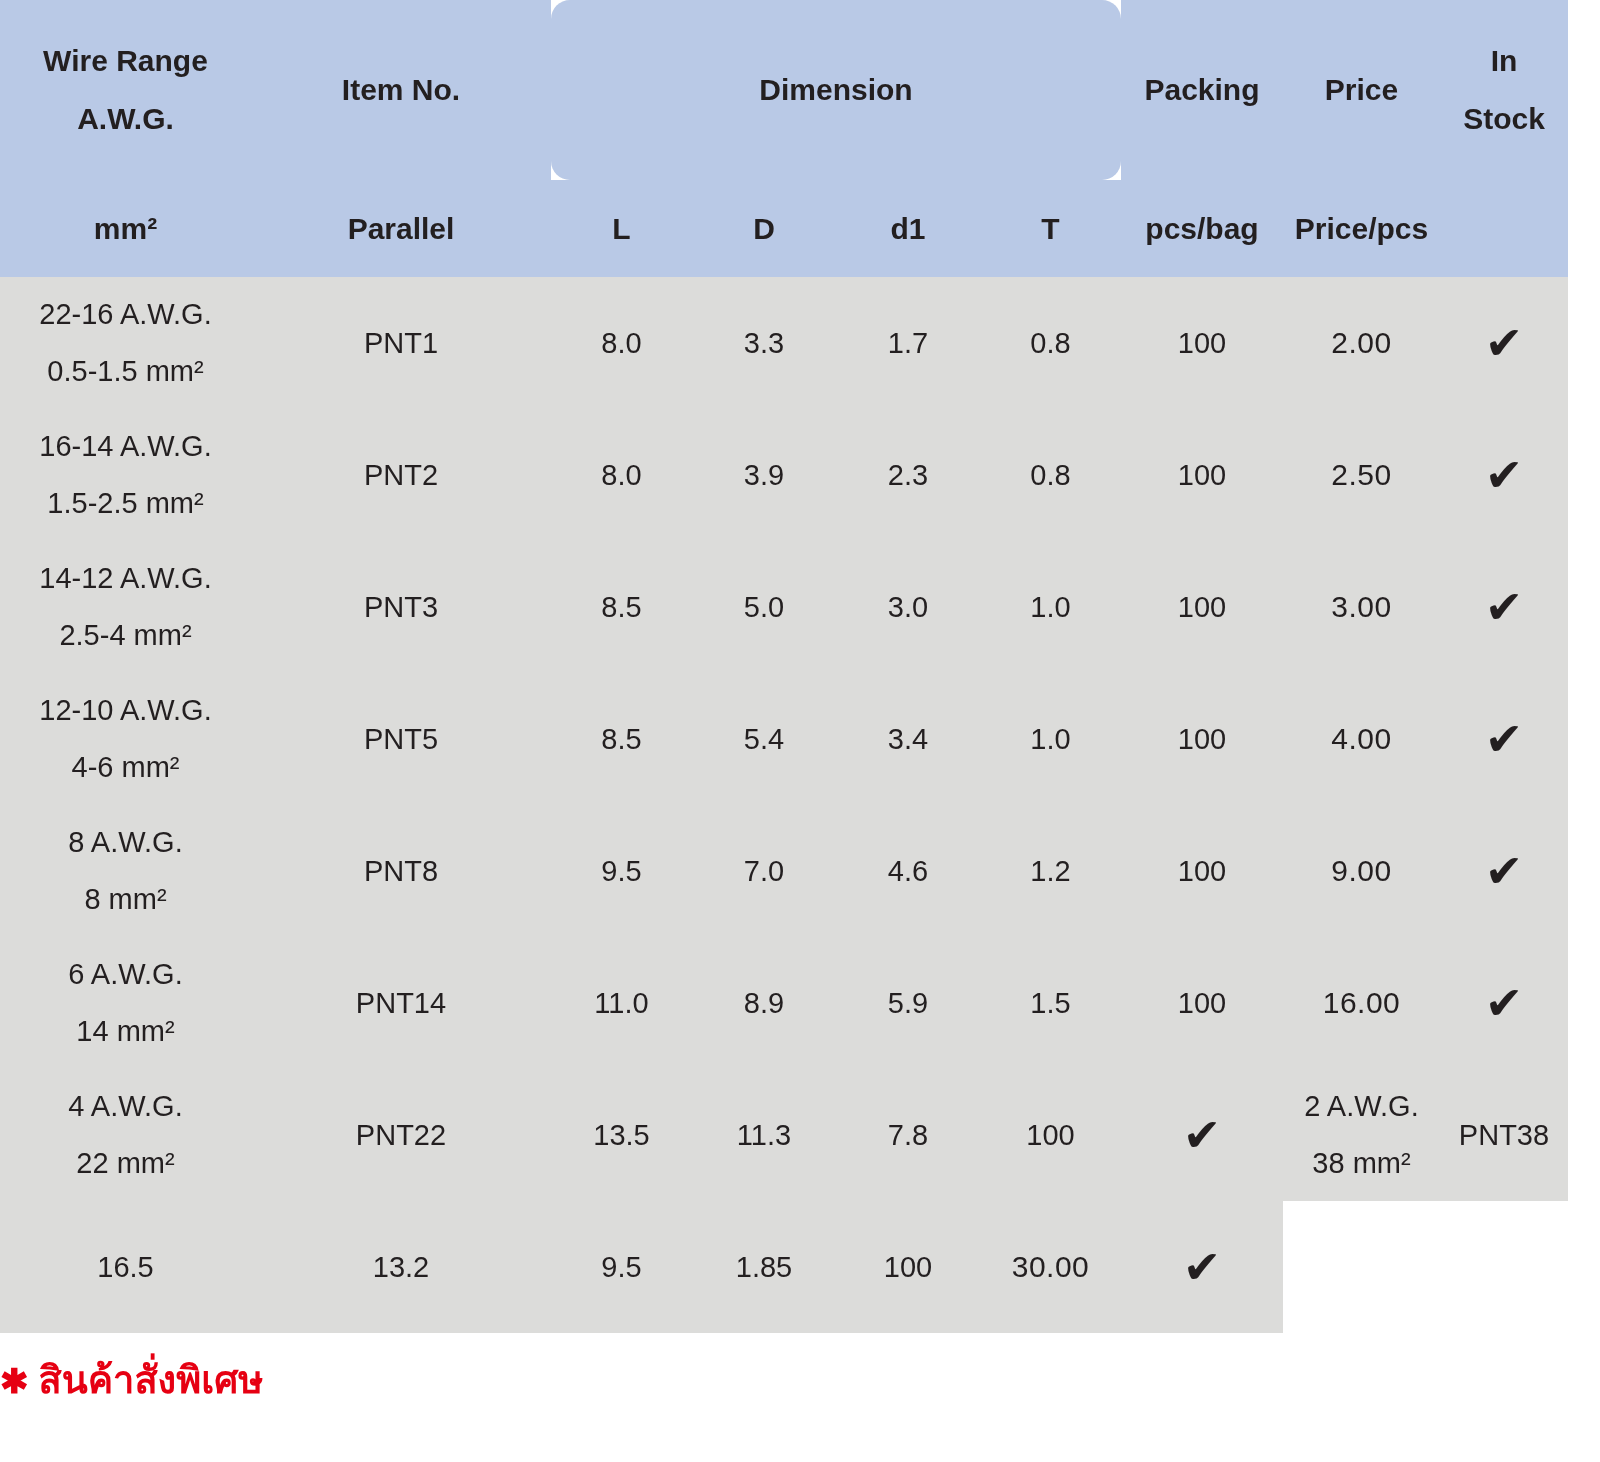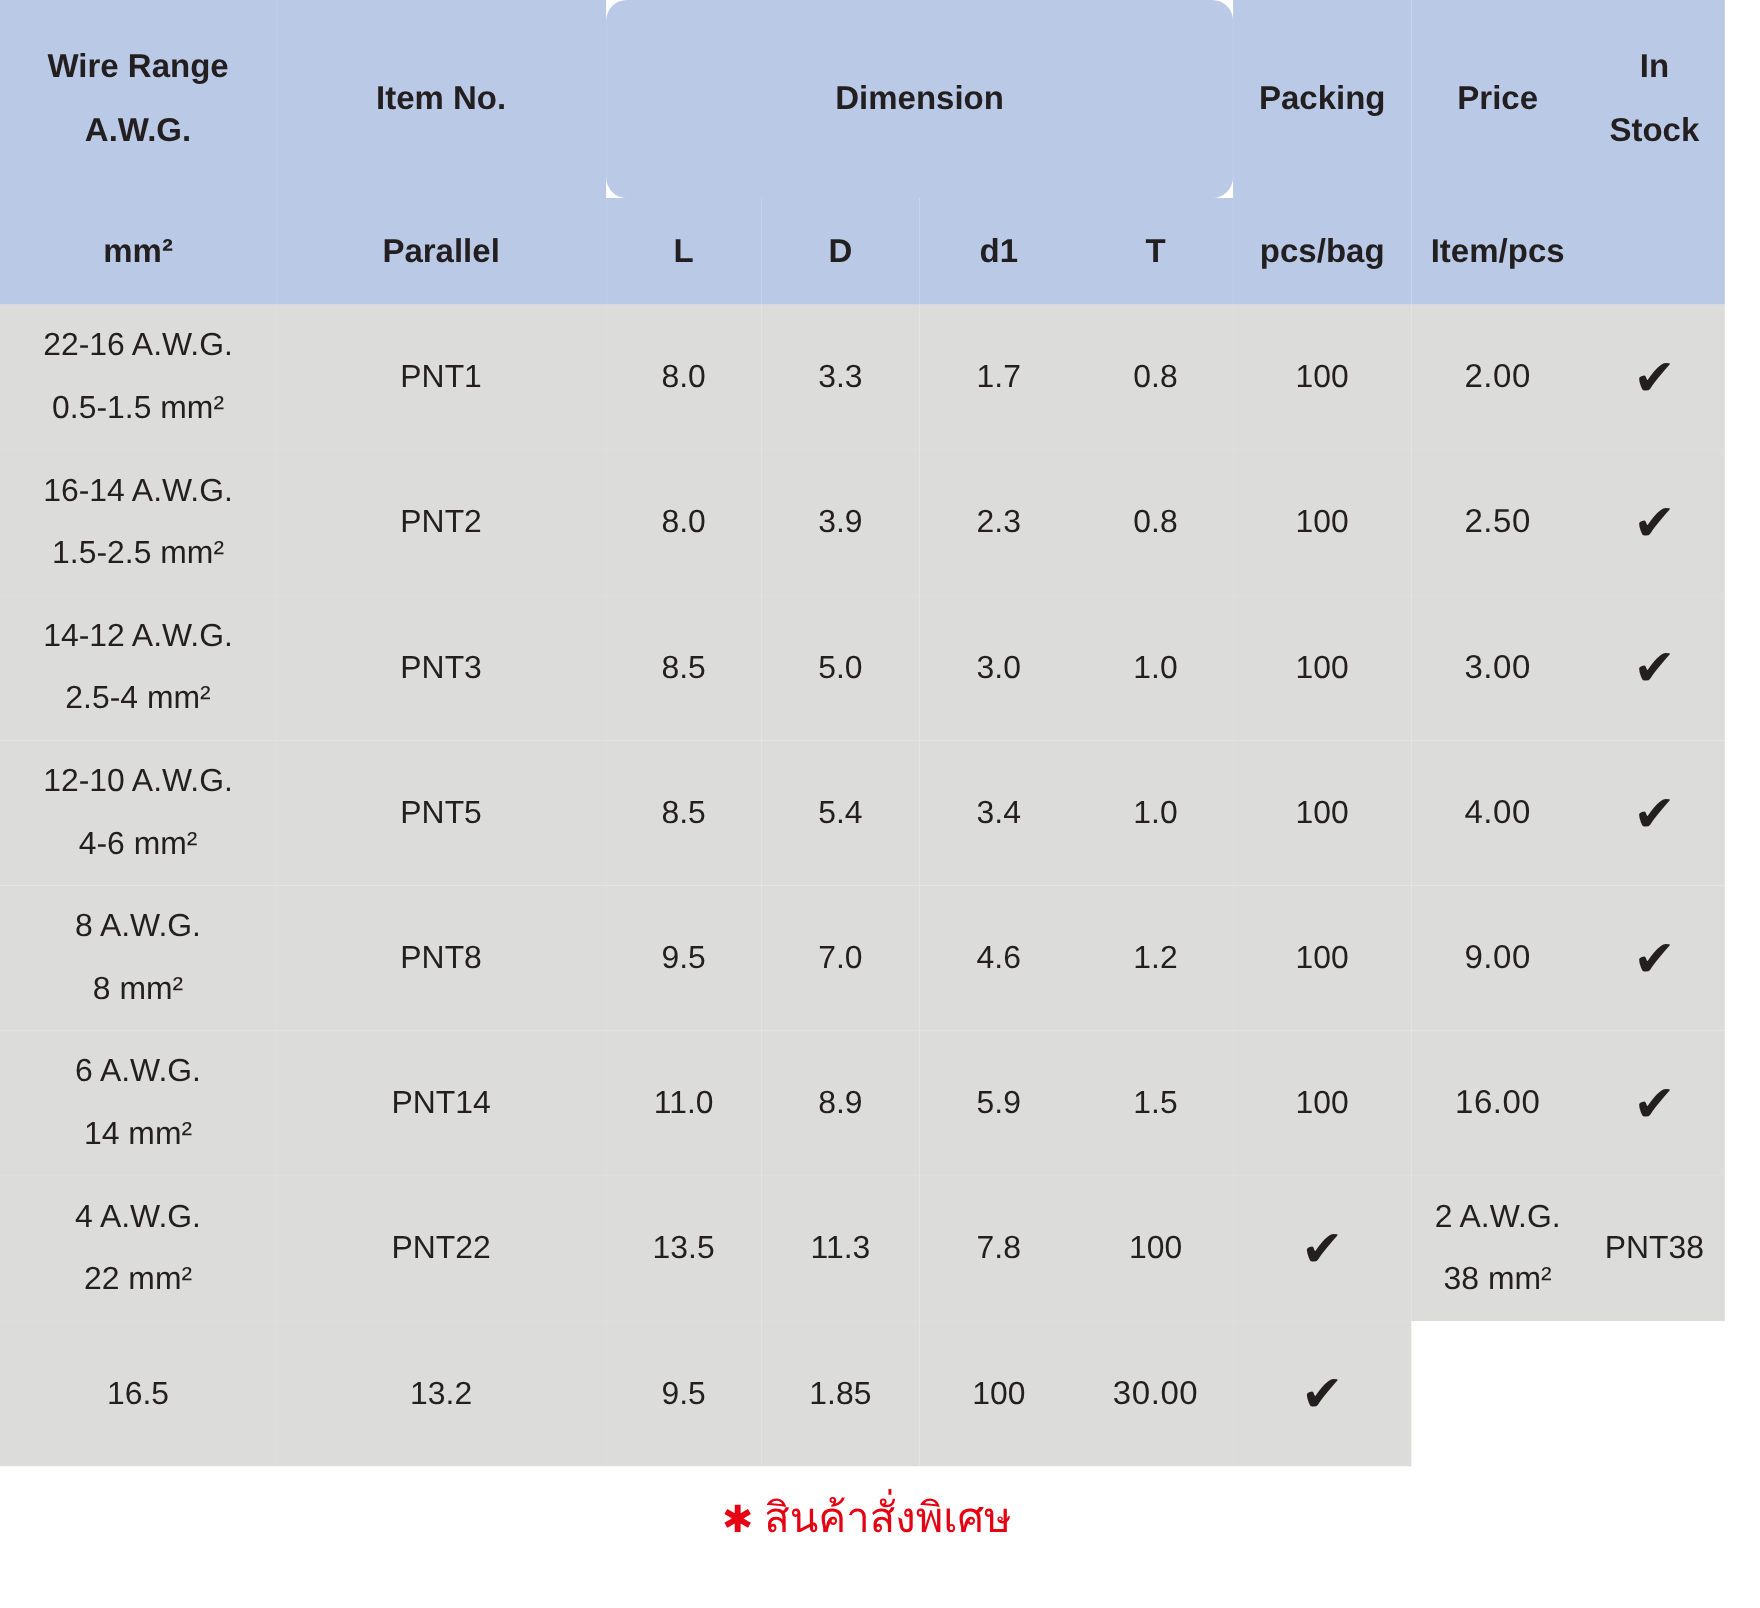--- a/index.html
+++ b/index.html
@@ -34,23 +34,23 @@
     font-size: 29px;
     font-weight: 400;
   }
   .two-line { white-space: pre-line; line-height: 1.95; }
   .span4 { grid-column: span 4; border-radius: 19px; }
   .price { font-size: 30px; letter-spacing: 0.5px; }
   .check { font-size: 46px; line-height: 1; }
   .note {
     margin-top: 16px;
     padding-right: 24px;
-    text-align: center;
+    text-align: left;
     font-size: 38px;
-    font-weight: 400;
+    font-weight: 700;
     color: var(--note-red, #e60012);
   }
   .note .marker { margin-right: 10px; font-size: 34px; }
 </style>
 </head>
 <body>
 
 <div class="grid">
 
   <div class="cell hdr two-line">Wire Range
@@ -62,21 +62,21 @@
   <div class="cell hdr two-line">In
 Stock</div>
 
   <div class="cell hdr">mm²</div>
   <div class="cell hdr">Parallel</div>
   <div class="cell hdr">L</div>
   <div class="cell hdr">D</div>
   <div class="cell hdr">d1</div>
   <div class="cell hdr">T</div>
   <div class="cell hdr">pcs/bag</div>
-  <div class="cell hdr">Item/pcs</div>
+  <div class="cell hdr">Price/pcs</div>
   <div class="cell hdr"></div>
 
   <div class="cell data two-line">22-16 A.W.G.
 0.5-1.5 mm²</div>
   <div class="cell data">PNT1</div>
   <div class="cell data">8.0</div>
   <div class="cell data">3.3</div>
   <div class="cell data">1.7</div>
   <div class="cell data">0.8</div>
   <div class="cell data">100</div>

